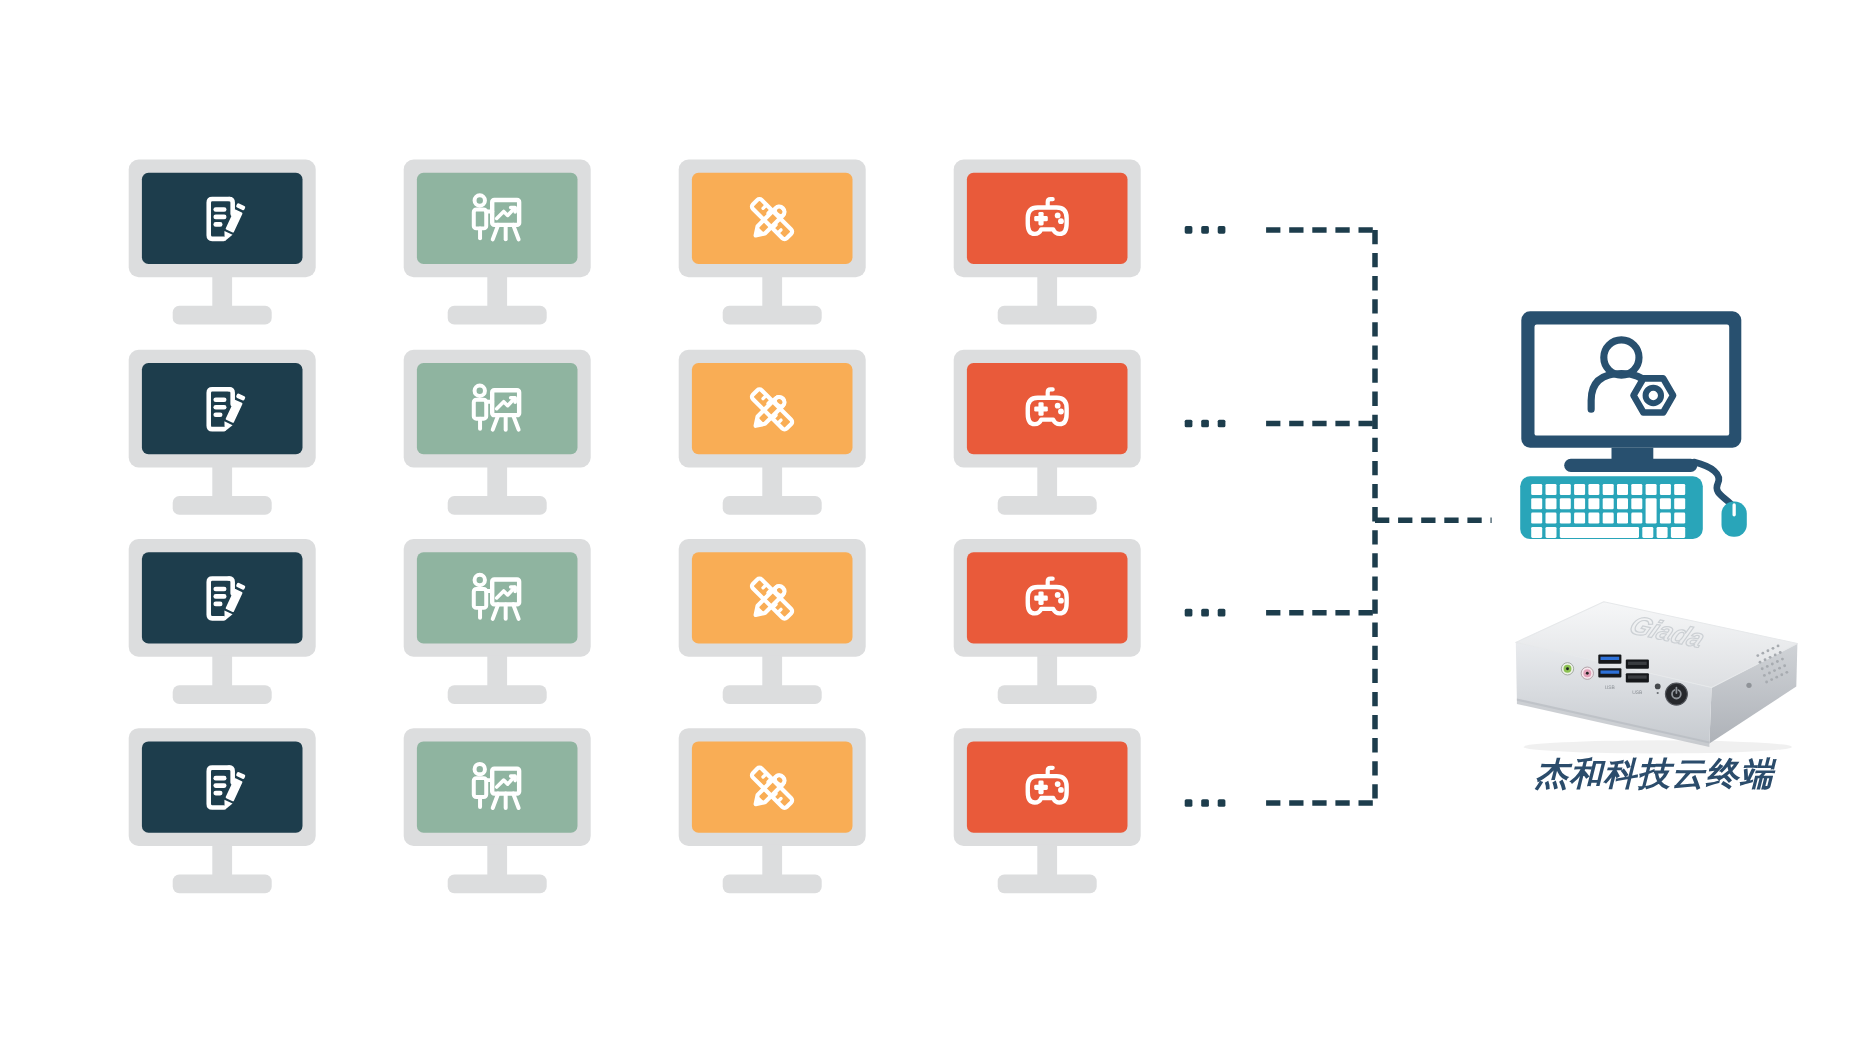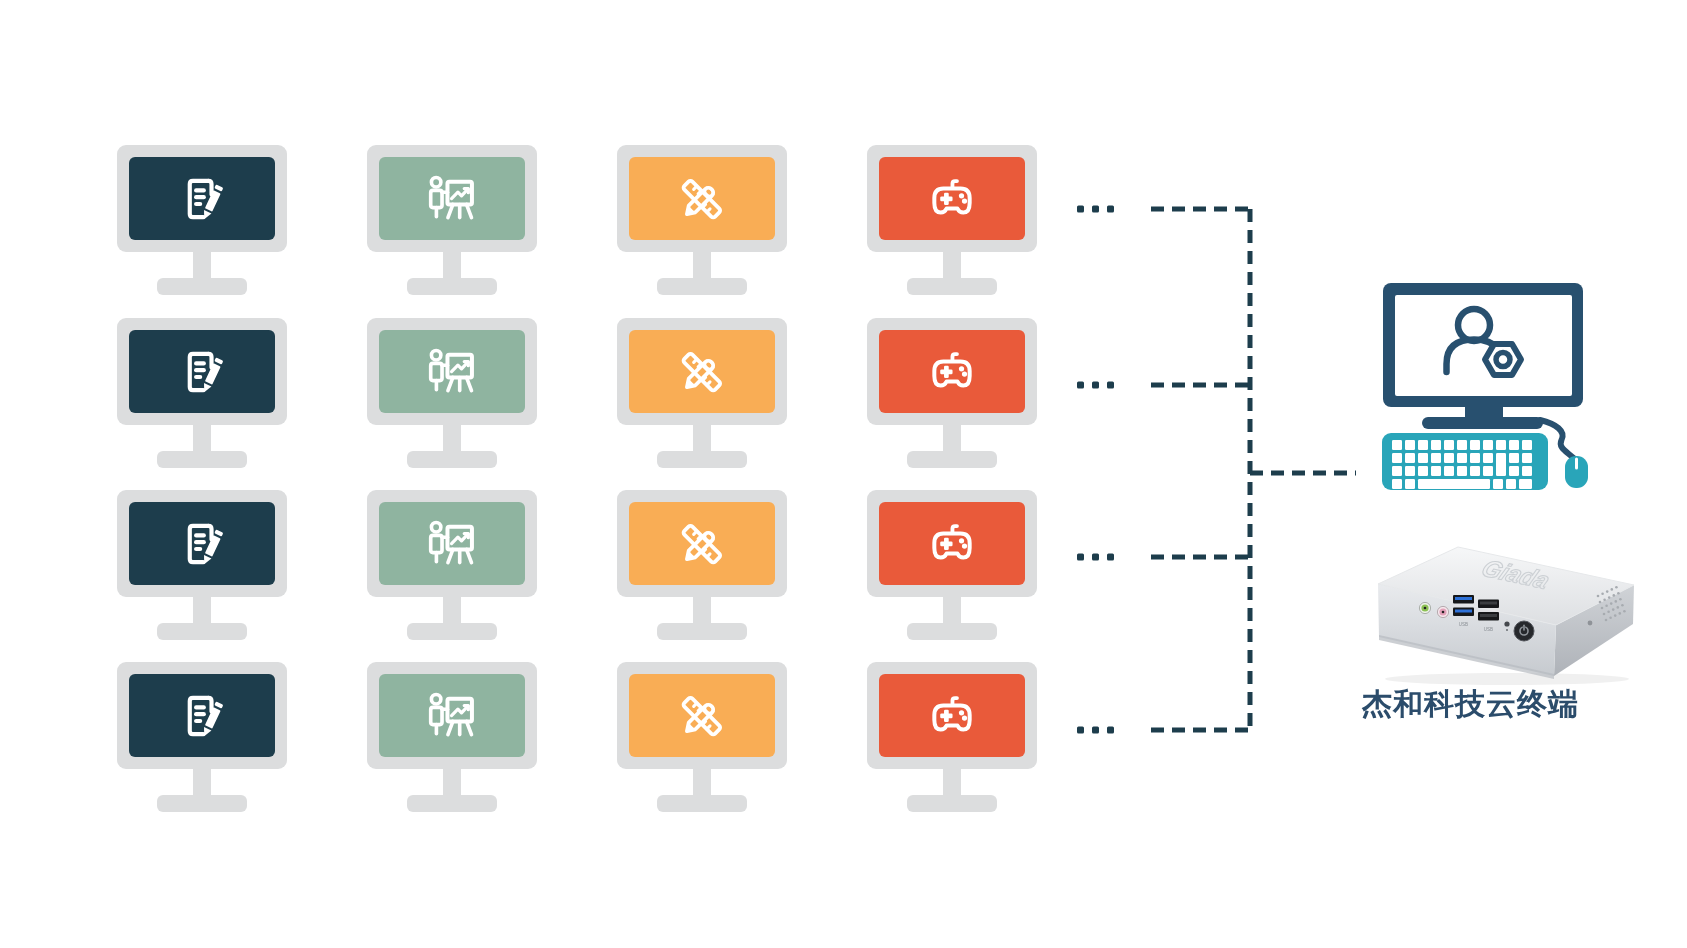--- a/index.html
+++ b/index.html
@@ -8,21 +8,21 @@
   #monitor-grid{position:absolute;left:0;top:0;width:100%;height:100%;}
   .monitor{position:absolute;width:170px;height:151px;}
   .m-frame{position:absolute;left:0;top:0;width:170px;height:107px;background:var(--frame);border-radius:9px;}
   .m-screen{position:absolute;left:12px;top:12px;width:146px;height:83px;border-radius:6px;display:flex;align-items:center;justify-content:center;}
   .m-screen svg{width:58px;height:58px;display:block;}
   .m-neck{position:absolute;left:76px;top:106px;width:18px;height:30px;background:var(--frame);}
   .m-base{position:absolute;left:40px;top:133px;width:90px;height:17px;background:var(--frame);border-radius:6px;}
   #connector-svg{position:absolute;left:0;top:0;}
   #host-computer{position:absolute;left:1370px;top:268px;}
   #mini-pc{position:absolute;left:1372px;top:538px;}
-  #host-label{position:absolute;left:1362px;top:684px;width:284px;text-align:left;font-size:30px;font-weight:bold;color:var(--label);letter-spacing:1px;white-space:nowrap;}
+  #host-label{position:absolute;left:1362px;top:684px;width:284px;text-align:center;font-size:30px;font-weight:bold;color:var(--label);letter-spacing:1px;white-space:nowrap;font-style:italic;}
   .f-navy{fill:var(--host-navy);}
   .s-navy{stroke:var(--host-navy);}
   .f-teal{fill:var(--host-teal);}
 </style>
 </head>
 <body>
 
 <div id="canvas">
 
   <div id="monitor-grid">

